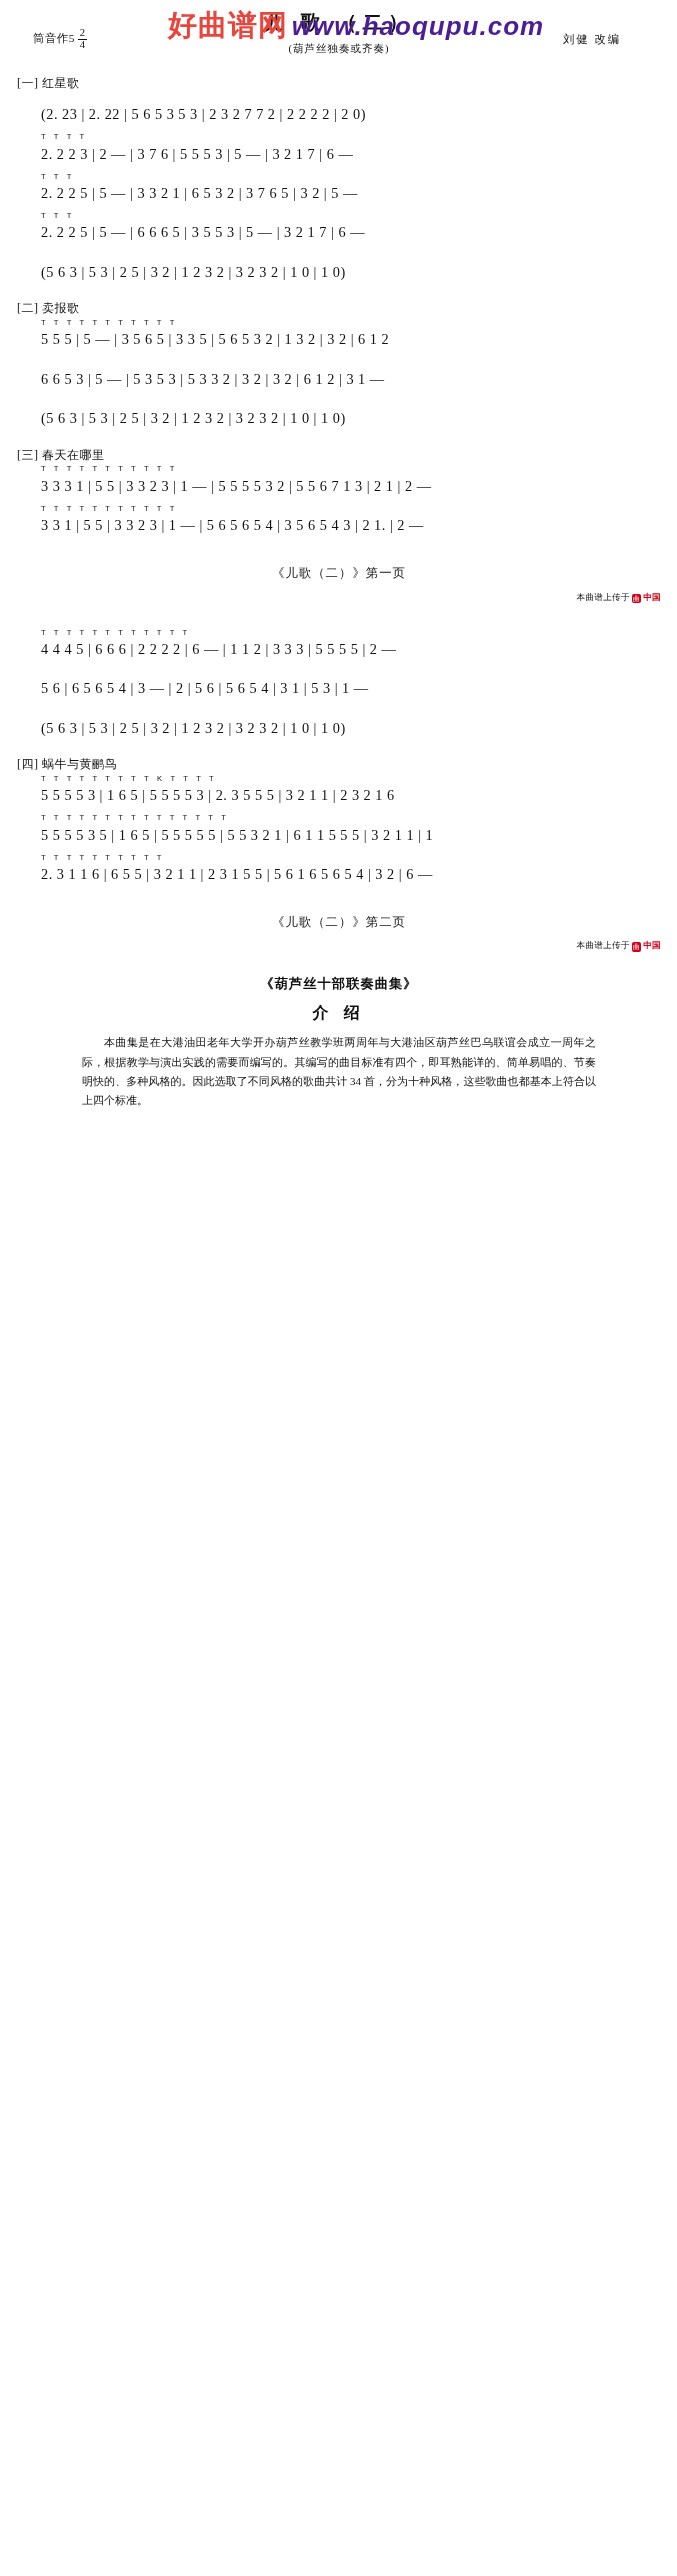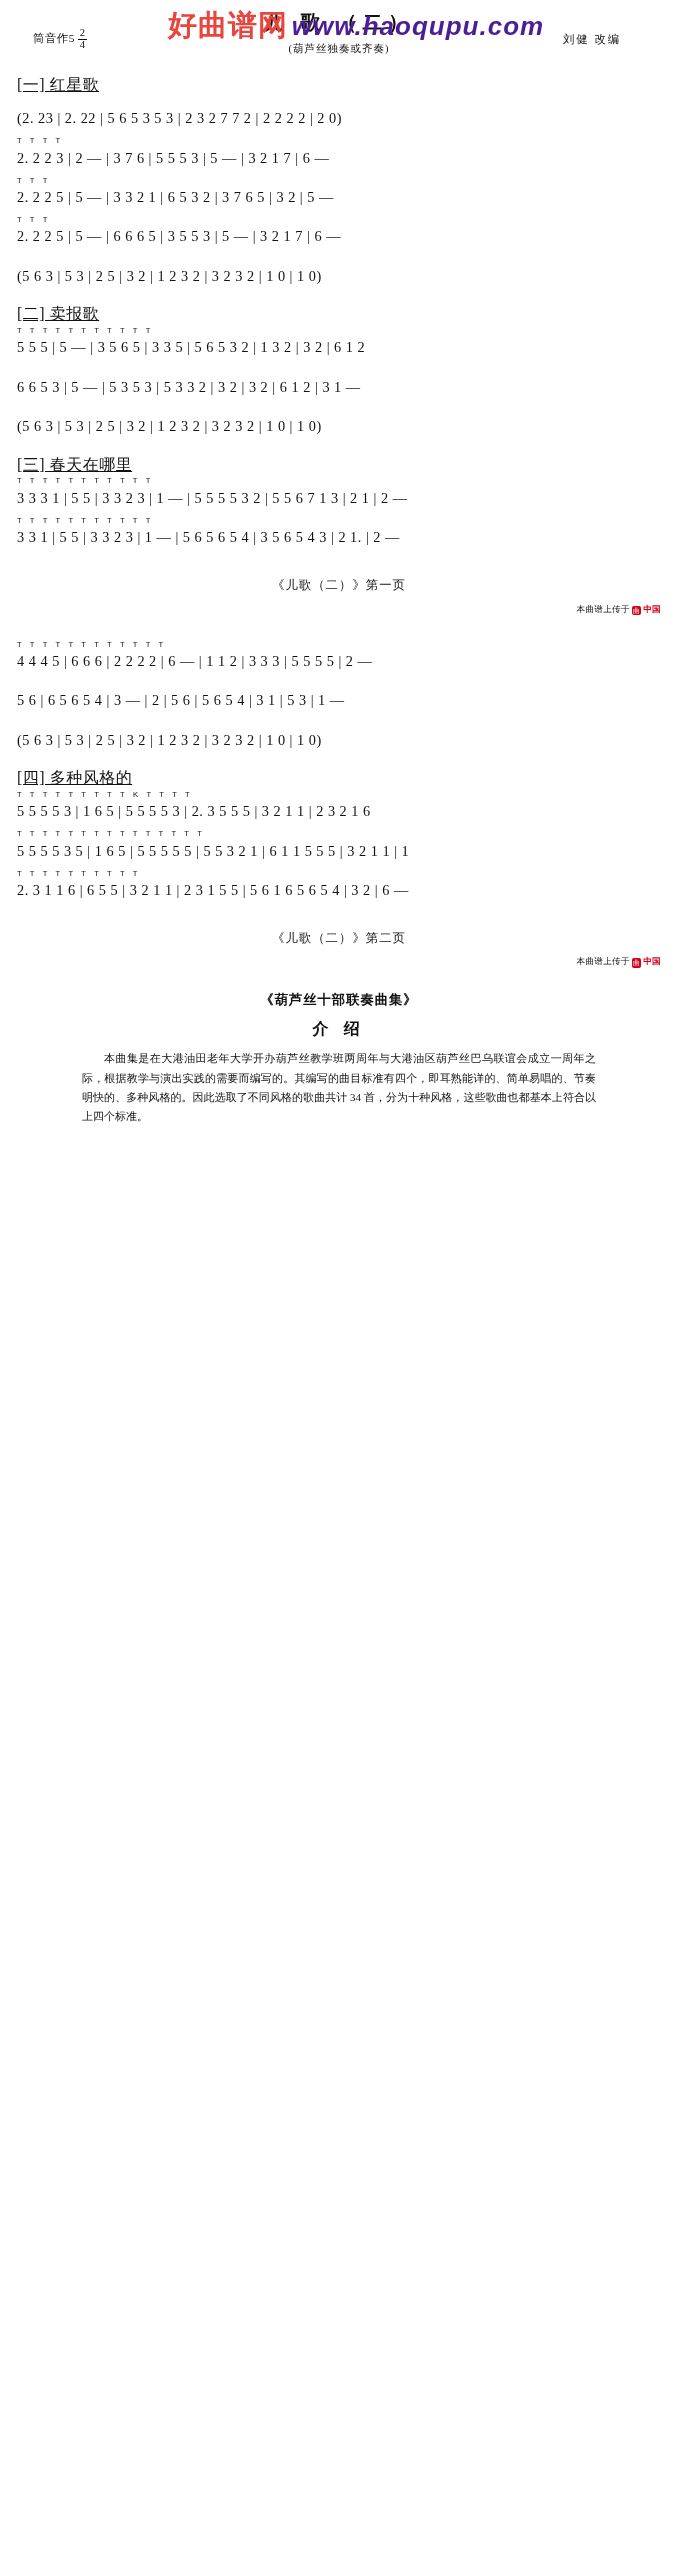--- a/index.html
+++ b/index.html
@@ -89,34 +89,34 @@
     top: 32px;
     font-size: 11.4px;
     letter-spacing: 1.9px;
   }
 
   
   .score {
     padding: 9.5px 17px 0 17px;
   }
   .section-label {
-    font-size: 16px;
+    font-size: 12px;
     margin: 9.5px 0 1.9px 0;
     letter-spacing: 0.5px;
-    text-decoration: underline;
   }
   .staff-line {
     position: relative;
     font-family: "Liberation Serif", serif;
     font-size: 14.3px;
     letter-spacing: 0.5px;
     white-space: nowrap;
     line-height: 1.15;
     padding: 8.6px 0 10.5px 0;
     overflow: hidden;
+    margin-left: 24px;
   }
   .staff-line .fing {
     position: absolute;
     top: 0;
     left: 0;
     font-size: 7.6px;
     letter-spacing: 3.2px;
     color: #111;
     font-family: "Liberation Sans", sans-serif;
   }
@@ -270,21 +270,21 @@
     </div>
     <div class="staff-line">
       <span class="fing"></span>
       <span class="notes">5 6 | 6 5 6 5 4 | 3  —  | 2 | 5 6 | 5 6 5 4 | 3 1 | 5 3 | 1  —</span>
     </div>
     <div class="staff-line">
       <span class="fing"></span>
       <span class="notes">(5 6 3 | 5 3 | 2 5 | 3 2 | 1 2 3 2 | 3 2 3 2 | 1 0 | 1 0)</span>
     </div>
 
-    <div class="section-label">[四] 多种风格的</div>
+    <div class="section-label">[四] 蜗牛与黄鹂鸟</div>
     <div class="staff-line">
       <span class="fing">T  T  T  T            T  T  T   T          T K T  T   T  T</span>
       <span class="notes">5 5 5 5 3 | 1 6 5 | 5 5 5 5 3 | 2. 3 5 5 5 | 3 2 1 1 | 2 3 2 1 6</span>
     </div>
     <div class="staff-line">
       <span class="fing">T  T  T  T            T  T  T   T          T T T T    T   T  T</span>
       <span class="notes">5 5 5 5 3 5 | 1 6 5 | 5 5 5 5 5 | 5 5 3 2 1 | 6 1 1 5 5 5 | 3 2 1 1 | 1</span>
     </div>
     <div class="staff-line">
       <span class="fing">T   T   T          T   T   T          T   T   T        T</span>

